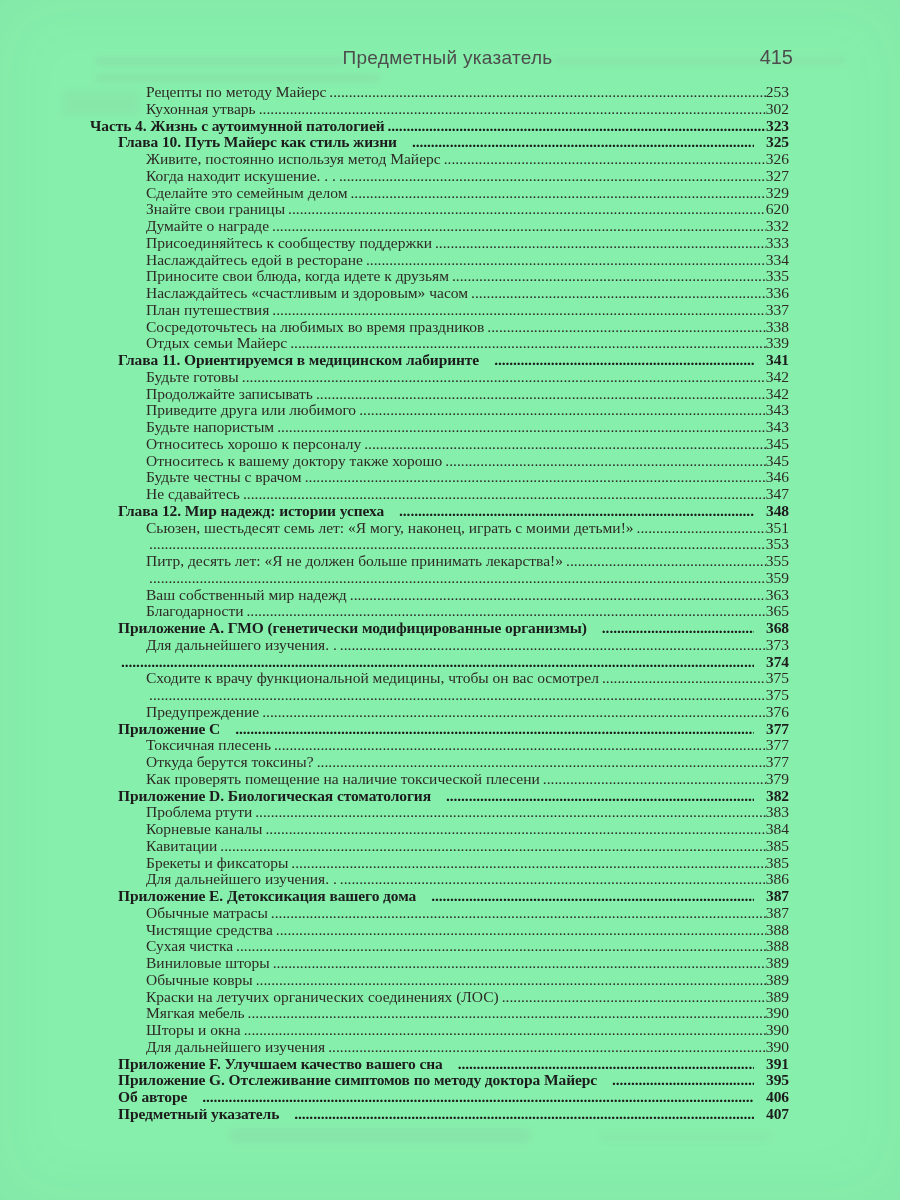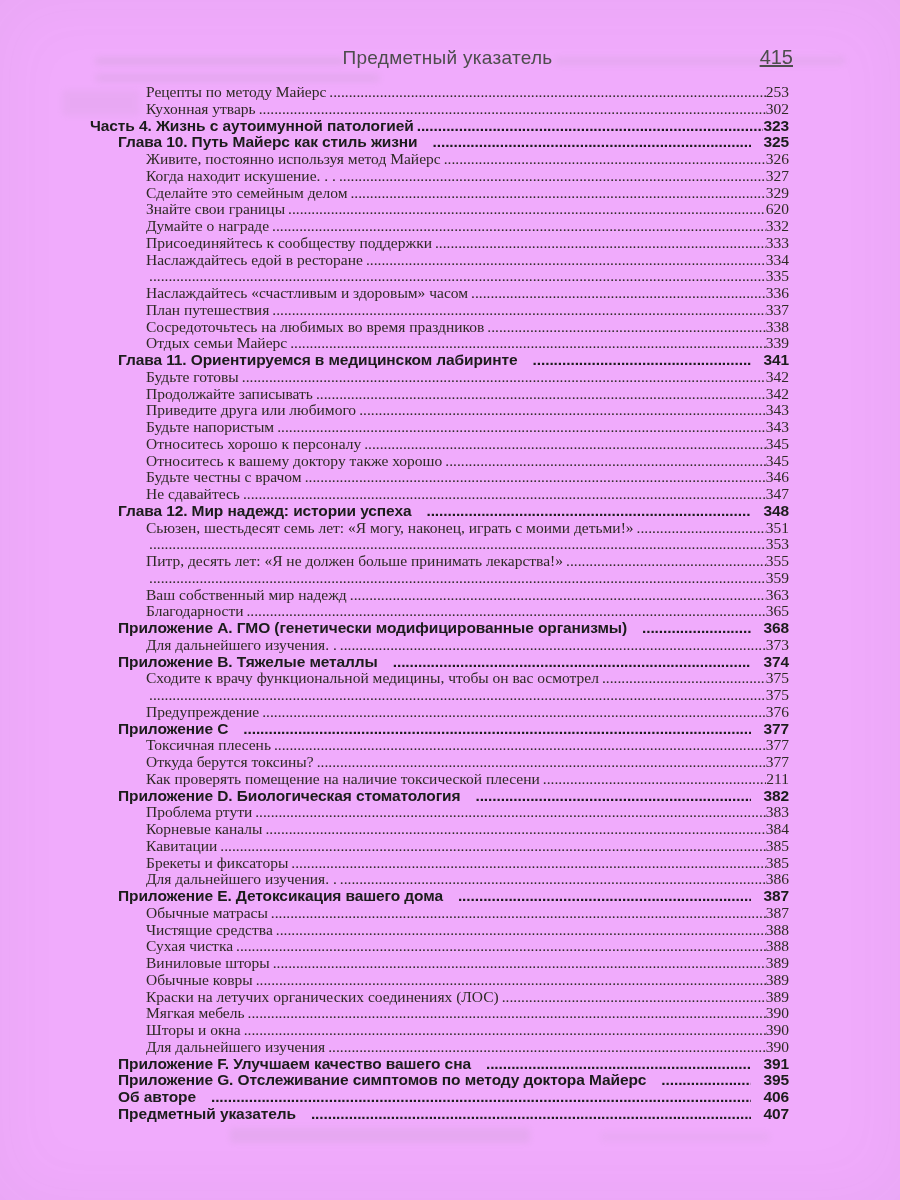--- a/index.html
+++ b/index.html
@@ -4,21 +4,21 @@
 <style>
   html, body { margin:0; padding:0; }
   body {
     width:900px; height:1200px;
     background:#ffffff;
     font-family:"Liberation Serif", serif;
   }
   .page {
     position:relative;
     width:900px; height:1200px;
-    background:#f0abfc;
+    background:#86efac;
     overflow:hidden;
     box-shadow: inset 0 0 70px rgba(90,90,90,0.05);
   }
   
   .artifact {
     position:absolute;
     background:#8f8f8f;
     filter:blur(3px);
     border-radius:4px;
     pointer-events:none;
@@ -41,40 +41,39 @@
     font-family:"Liberation Sans", sans-serif;
     font-size:19px;
     letter-spacing:0.3px;
     color:#4d4d4d;
   }
   .header-page-num {
     position:absolute; right:12px; top:-1px;
     font-family:"Liberation Sans", sans-serif;
     font-size:20px;
     color:#4d4d4d;
-    text-decoration:underline;
   }
 
   .toc {
     position:absolute;
     left:90px; right:111px; top:84px;
   }
   .row {
     display:flex;
     align-items:baseline;
     height:16.75px;
     line-height:16.75px;
     font-size:15.5px;
     color:#2e2a25;
     white-space:nowrap;
   }
   .row.lvl1 { padding-left:28px;gap:12px; }
   .row.lvl2 { padding-left:56px; }
   .row.bold {
-    font-family:Liberation Sans, sans-serif;
+    font-family:Liberation Serif, serif;
     font-weight:700;
     color:#1c1c1c;
     letter-spacing:-0.1px;
   }
   .label { white-space:nowrap; flex:0 0 auto; }
   .leader {
     flex:1 1 auto;
     min-width:0;
     overflow:hidden;
     white-space:nowrap;
@@ -159,20 +158,21 @@
     <span class="num">333</span>
   </div>
 
   <div class="row lvl2">
     <span class="label">Наслаждайтесь едой в ресторане</span>
     <span class="leader">............................................................................................................................................................................................................................................................................................................</span>
     <span class="num">334</span>
   </div>
 
   <div class="row lvl2">
+    <span class="label">Приносите свои блюда, когда идете к друзьям</span>
     <span class="leader">............................................................................................................................................................................................................................................................................................................</span>
     <span class="num">335</span>
   </div>
 
   <div class="row lvl2">
     <span class="label">Наслаждайтесь «счастливым и здоровым» часом</span>
     <span class="leader">............................................................................................................................................................................................................................................................................................................</span>
     <span class="num">336</span>
   </div>
 
@@ -294,21 +294,20 @@
     <span class="num">368</span>
   </div>
 
   <div class="row lvl2">
     <span class="label">Для дальнейшего изучения. .</span>
     <span class="leader">............................................................................................................................................................................................................................................................................................................</span>
     <span class="num">373</span>
   </div>
 
   <div class="row lvl1 bold">
-    <span class="label">Приложение В. Тяжелые металлы</span>
     <span class="leader">............................................................................................................................................................................................................................................................................................................</span>
     <span class="num">374</span>
   </div>
 
   <div class="row lvl2">
     <span class="label">Сходите к врачу функциональной медицины,  чтобы он вас осмотрел</span>
     <span class="leader">............................................................................................................................................................................................................................................................................................................</span>
     <span class="num">375</span>
   </div>
 
@@ -337,21 +336,21 @@
 
   <div class="row lvl2">
     <span class="label">Откуда берутся токсины?</span>
     <span class="leader">............................................................................................................................................................................................................................................................................................................</span>
     <span class="num">377</span>
   </div>
 
   <div class="row lvl2">
     <span class="label">Как проверять помещение на наличие токсической плесени</span>
     <span class="leader">............................................................................................................................................................................................................................................................................................................</span>
-    <span class="num">211</span>
+    <span class="num">379</span>
   </div>
 
   <div class="row lvl1 bold">
     <span class="label">Приложение D. Биологическая стоматология</span>
     <span class="leader">............................................................................................................................................................................................................................................................................................................</span>
     <span class="num">382</span>
   </div>
 
   <div class="row lvl2">
     <span class="label">Проблема ртути</span>

